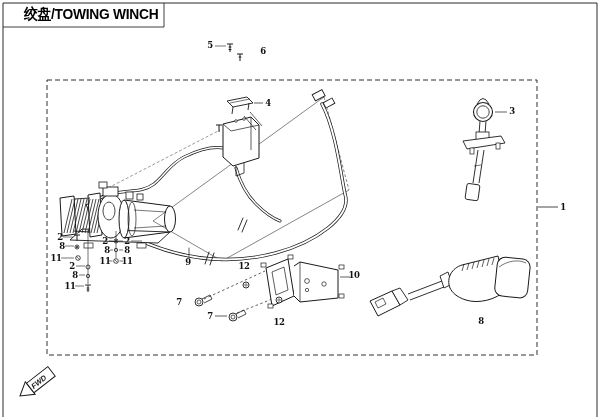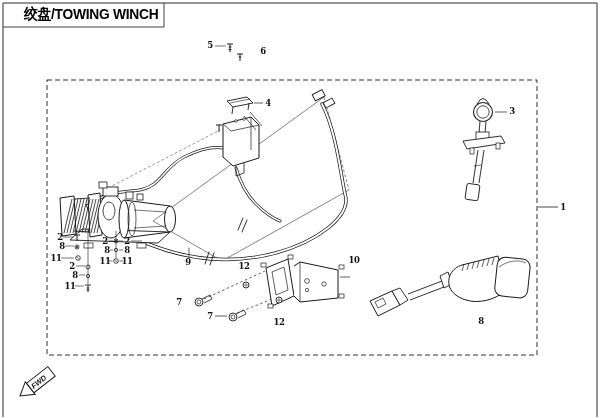--- a/index.html
+++ b/index.html
@@ -248,17 +248,17 @@
   <span class="co" style="left:127px;top:250px">8</span>
   <span class="co" style="left:127px;top:261px">11</span>
   <span class="co" style="left:512px;top:111px">3</span>
   <span class="co" style="left:268px;top:103px">4</span>
   <span class="co" style="left:210px;top:45px">5</span>
   <span class="co" style="left:263px;top:51px">6</span>
   <span class="co" style="left:179px;top:302px">7</span>
   <span class="co" style="left:210px;top:316px">7</span>
   <span class="co" style="left:481px;top:321px">8</span>
   <span class="co" style="left:188px;top:262px">9</span>
-  <span class="co" style="left:354px;top:260px">10</span>
+  <span class="co" style="left:354px;top:275px">10</span>
   <span class="co" style="left:244px;top:266px">12</span>
   <span class="co" style="left:279px;top:322px">12</span>
 
 </div>
 
 </body></html>

